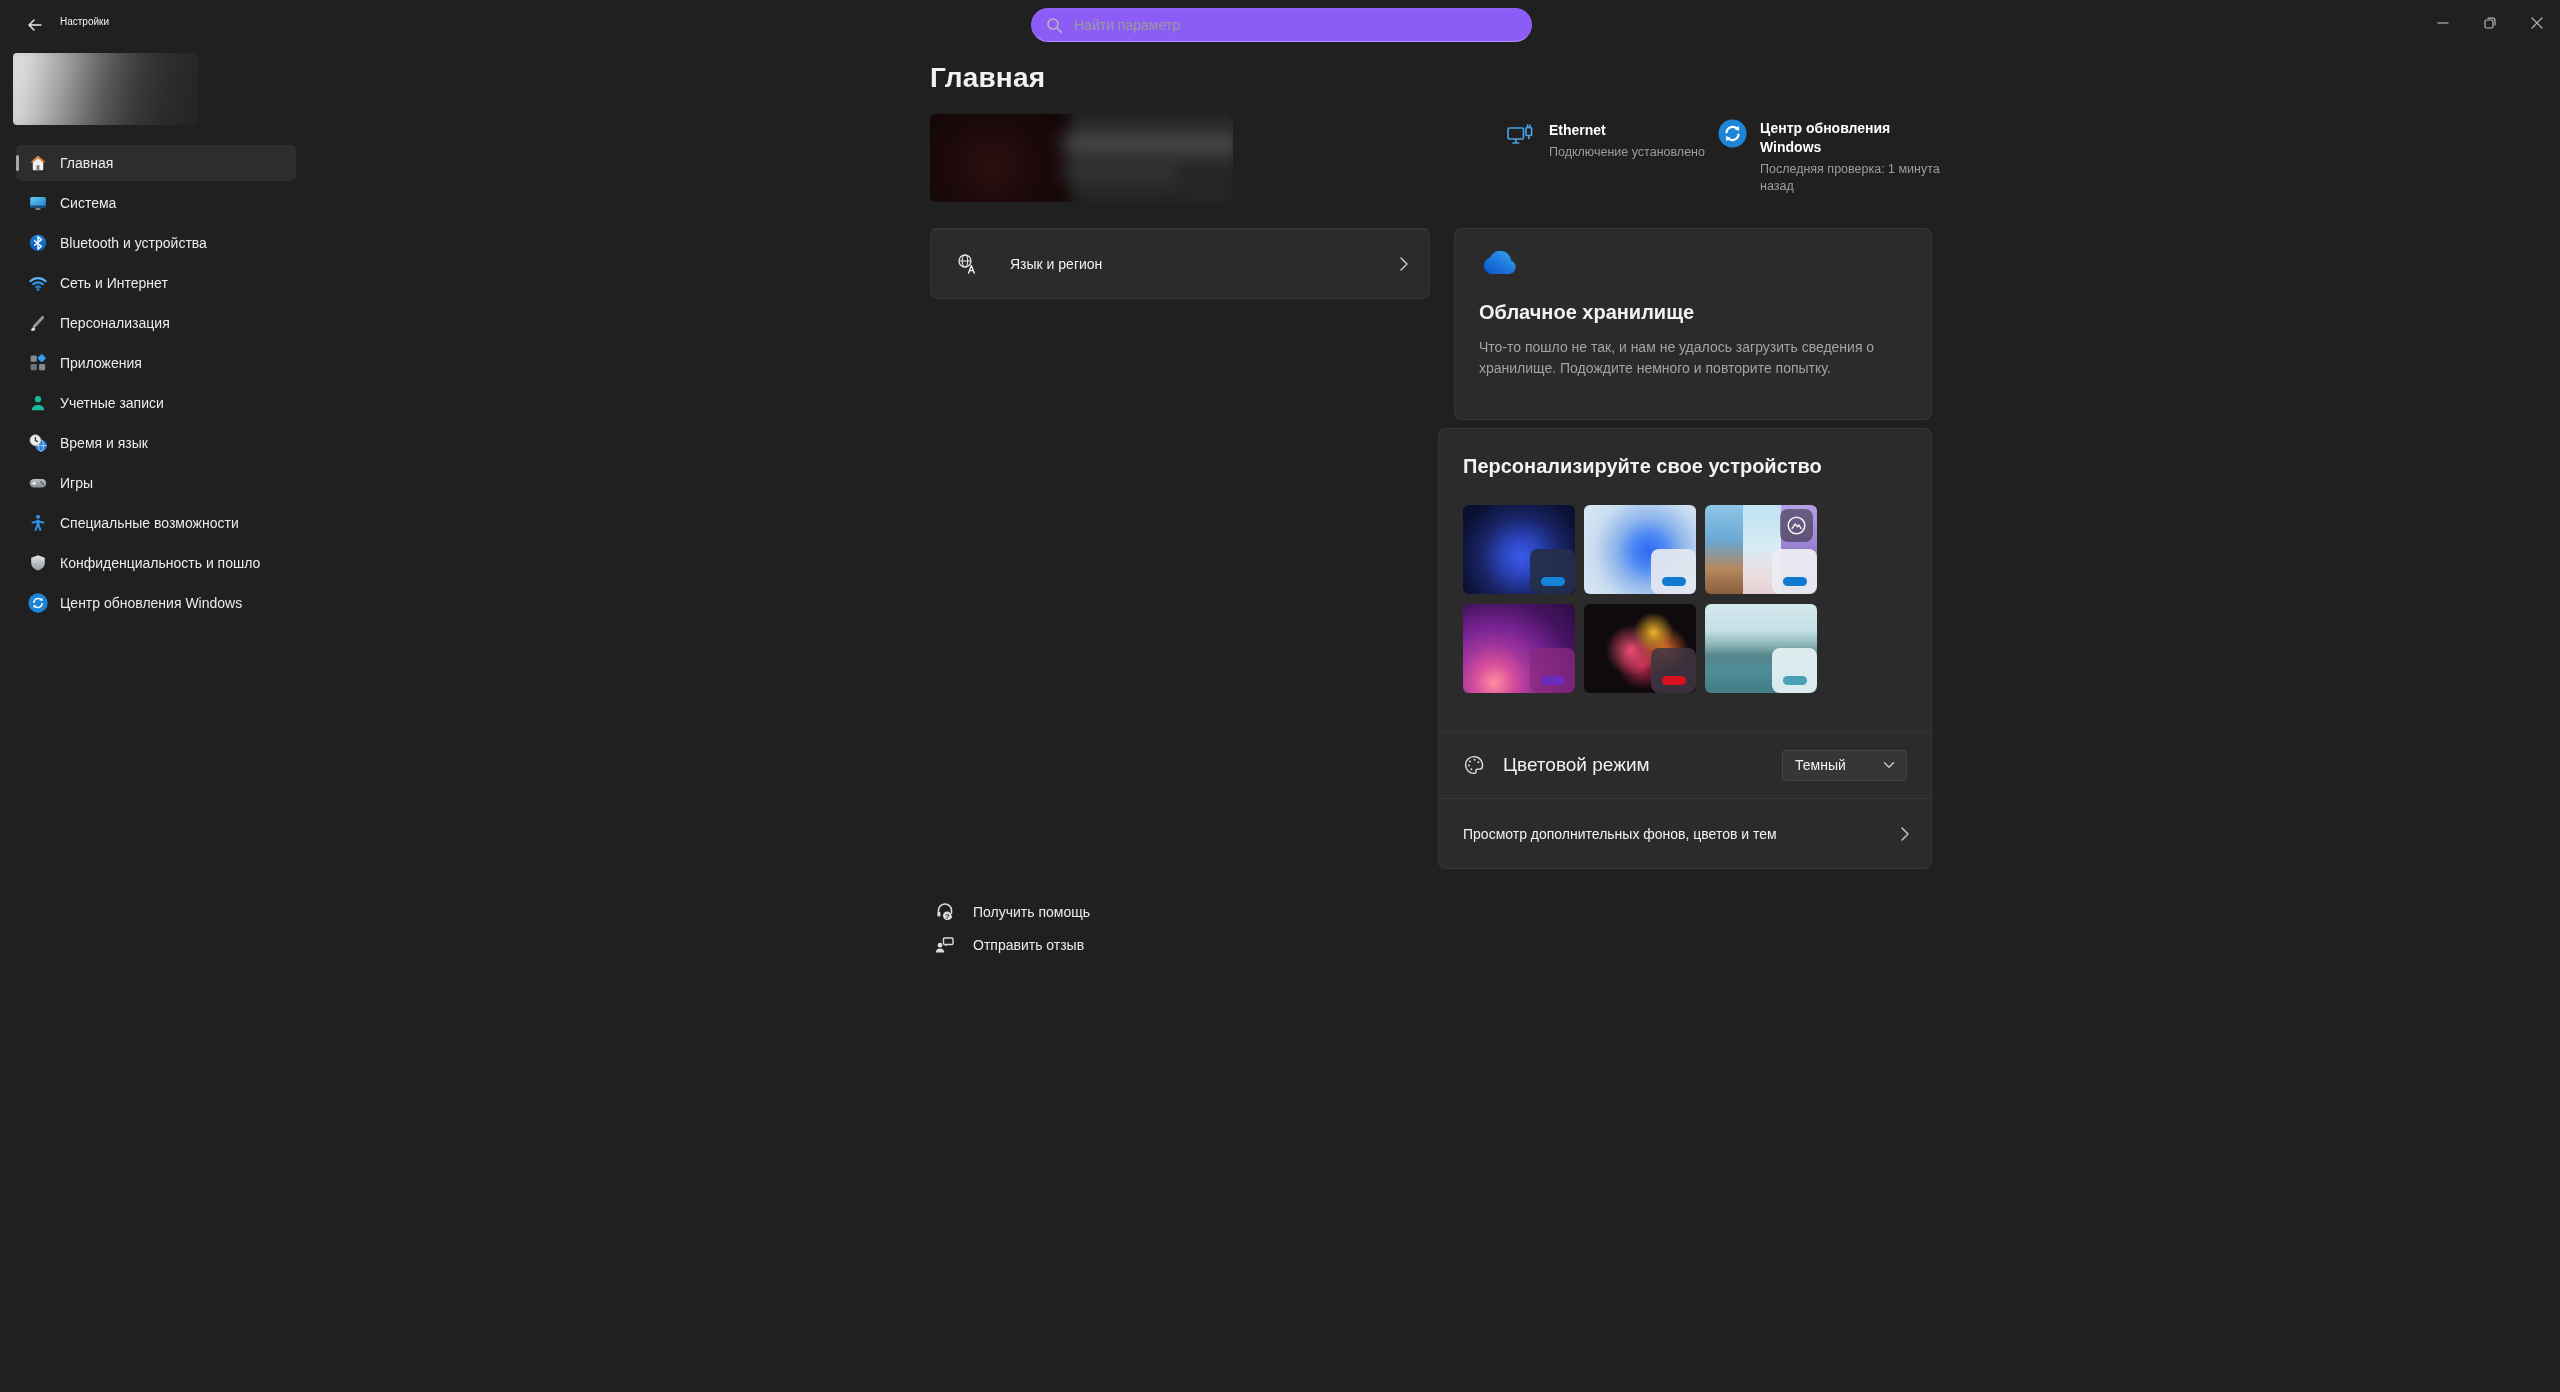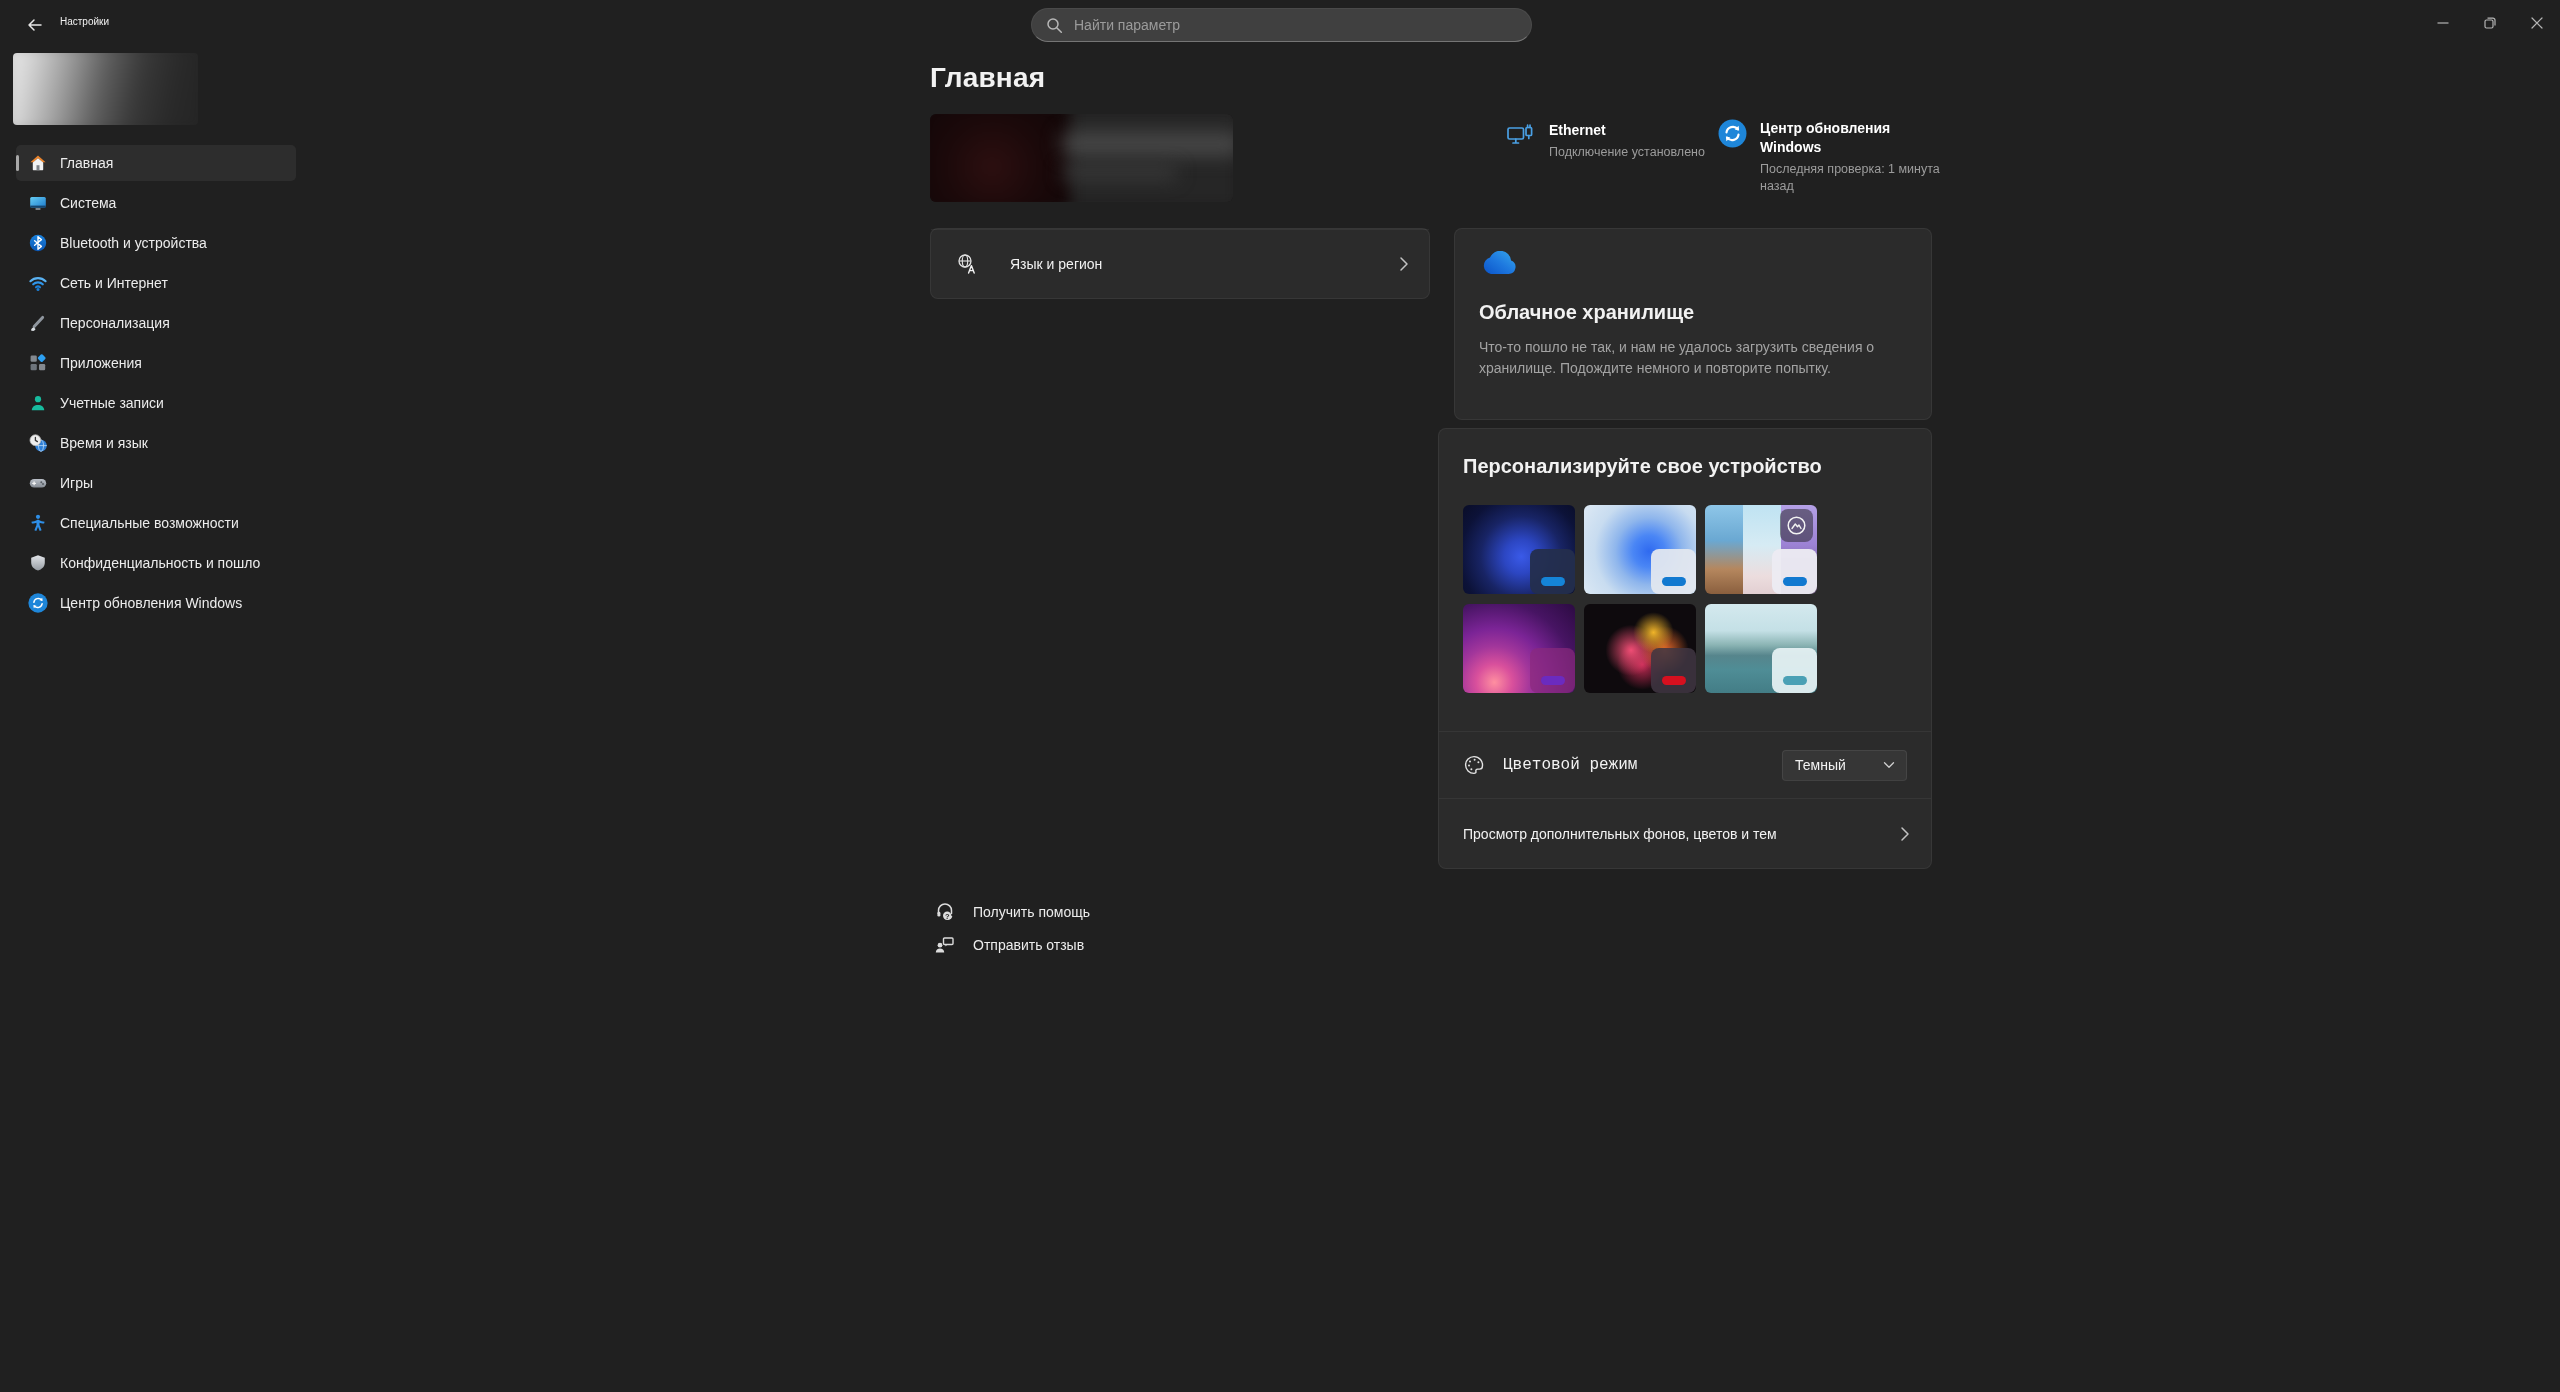--- a/index.html
+++ b/index.html
@@ -13,21 +13,21 @@
     overflow:hidden;
   }
   svg { display:block; }
 
   
   .titlebar { position:absolute; left:0; top:0; right:0; height:48px; }
   .back-btn { position:absolute; left:14px; top:8px; width:40px; height:33px;
     display:flex; align-items:center; justify-content:center; border-radius:5px; cursor:pointer; }
   .app-title { position:absolute; left:60px; top:16px; font-size:10px; color:#f0f0f0; }
   .searchbox { position:absolute; left:1031px; top:8px; width:501px; height:34px;
-    background:#404040; border:1px solid rgba(255,255,255,0.055);
+    background:#8b5cf6; border:1px solid rgba(255,255,255,0.055);
     border-bottom-color:rgba(255,255,255,0.28); border-radius:17px;
     display:flex; align-items:center; padding:0 14px; gap:11px; }
   .searchbox input { flex:1; background:transparent; border:none; outline:none;
     color:#f0f0f0; font-size:14px; font-family:inherit; }
   .searchbox input::placeholder { color:#9b9b9b; }
   .caption-group { position:absolute; right:0; top:0; display:flex; }
   .cap-btn { width:47px; height:45px; display:flex; align-items:center; justify-content:center; cursor:pointer; }
 
   
   .sidebar { position:absolute; left:0; top:48px; width:300px; bottom:0; }
@@ -111,21 +111,21 @@
 
   .ov1 { background:rgba(36,46,77,0.95); }  .pl1 { background:#1584d8; }
   .ov2 { background:rgba(226,231,239,0.95); } .pl2 { background:#1179d0; }
   .ov3 { background:rgba(236,235,242,0.96); } .pl3 { background:#1179d0; }
   .ov4 { background:rgba(137,42,125,0.72); }  .pl4 { background:#6b2bbf; }
   .ov5 { background:rgba(64,54,66,0.88); }    .pl5 { background:#d6101f; }
   .ov6 { background:rgba(230,242,244,0.93); } .pl6 { background:#4aa0b5; }
 
   .colorrow { border-top:1px solid rgba(255,255,255,0.055); height:67px;
     display:flex; align-items:center; padding:0 24px; gap:18px; }
-  .colorrow .lbl { font-size:16px;font-family:Liberation Mono, monospace; }
+  .colorrow .lbl { font-size:19px; }
   .dropdown { margin-left:auto; min-width:125px; height:31px; background:#363636;
     border:1px solid rgba(255,255,255,0.08); border-bottom-color:rgba(255,255,255,0.055);
     border-radius:4px; display:flex; align-items:center; padding:0 11px 0 12px; gap:20px;
     font-size:14px; color:#f2f2f2; cursor:pointer; }
   .browserow { border-top:1px solid rgba(255,255,255,0.055); height:70px;
     display:flex; align-items:center; padding:0 21px 0 24px; cursor:pointer; }
   .browserow .lbl { flex:1; font-size:14px; }
 
   .footer-links { margin-top:26px; padding-left:4px; }
   .flink { display:flex; align-items:center; gap:17px; height:33px; font-size:14px;

